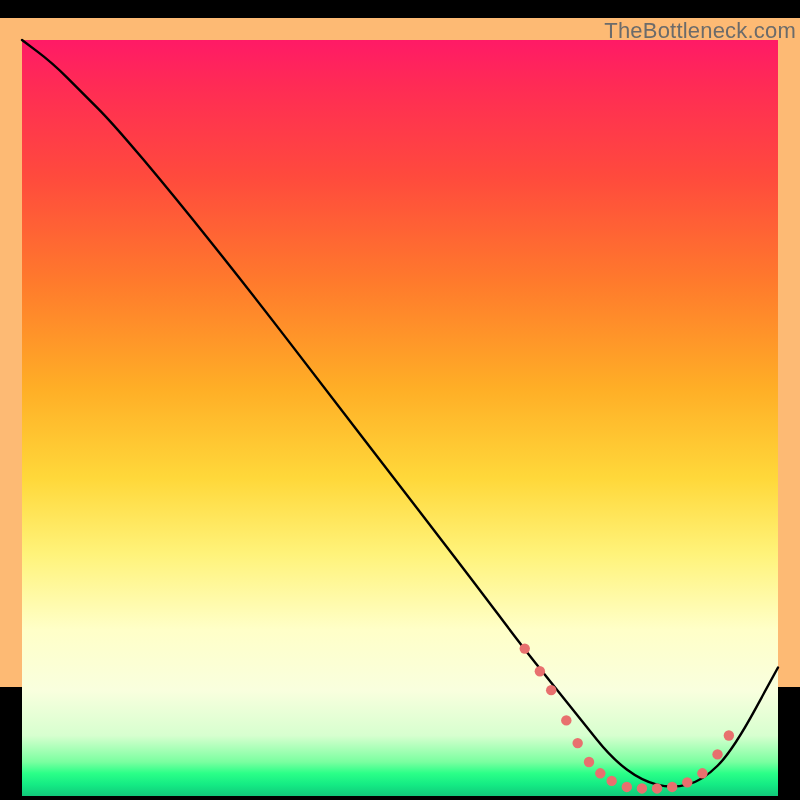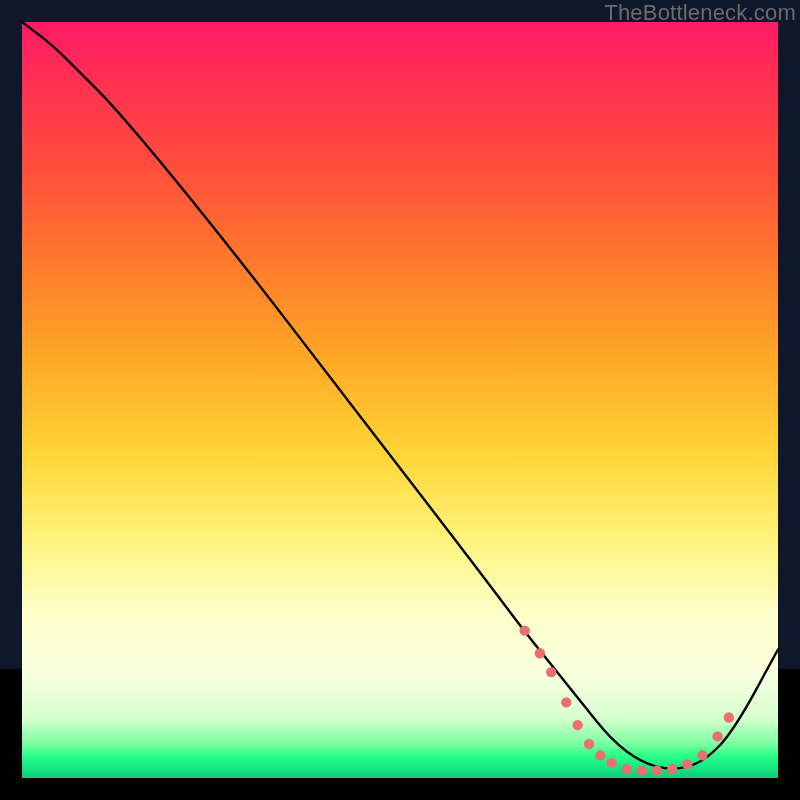--- a/index.html
+++ b/index.html
@@ -8,21 +8,22 @@
     width: 800px;
     height: 800px;
     background: #000;
     overflow: hidden;
     font-family: Arial, Helvetica, sans-serif;
   }
   .stage {
     position: relative;
     width: 800px;
     height: 669px;
-    background: #0f172a;
+    background: #fdba74;
+    margin-top: 18px;
   }
   .frame {
     position: absolute;
     left: 22px;
     top: 22px;
     width: 756px;
     height: 756px;
     background: #000;
   }
   .gradient {

